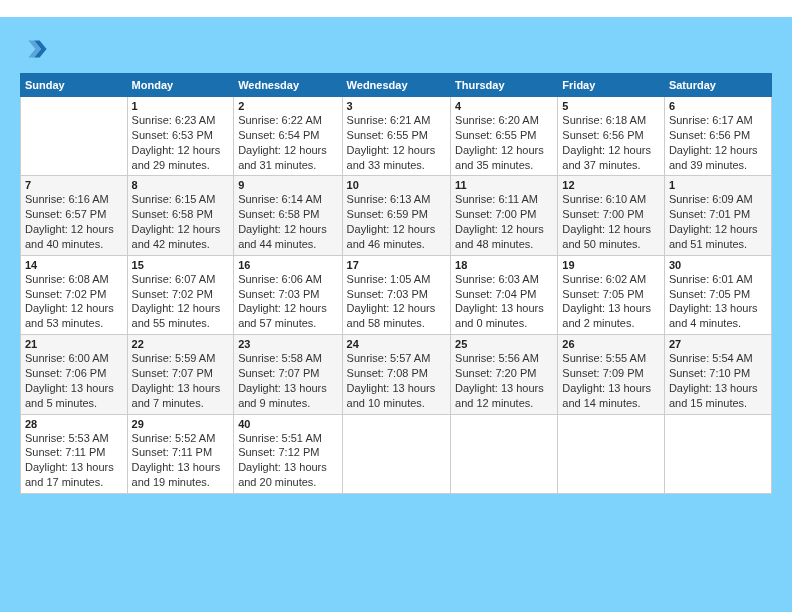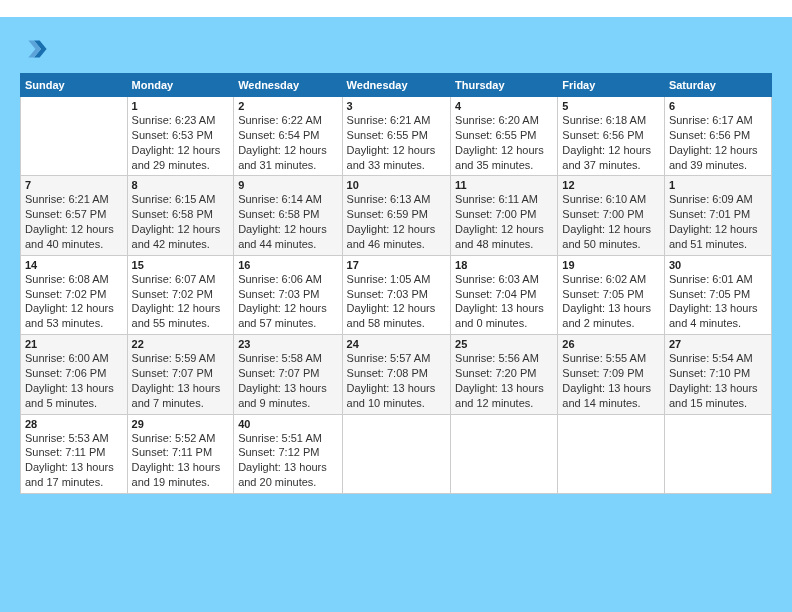--- a/index.html
+++ b/index.html
@@ -176,21 +176,21 @@
             <span class="day-number">6</span>
             <div class="day-info">Sunrise: 6:17 AM
 Sunset: 6:56 PM
 Daylight: 12 hours
 and 39 minutes.</div>
           </td>
         </tr>
         <tr>
           <td>
             <span class="day-number">7</span>
-            <div class="day-info">Sunrise: 6:21 AM
+            <div class="day-info">Sunrise: 6:16 AM
 Sunset: 6:57 PM
 Daylight: 12 hours
 and 40 minutes.</div>
           </td>
           <td>
             <span class="day-number">8</span>
             <div class="day-info">Sunrise: 6:15 AM
 Sunset: 6:58 PM
 Daylight: 12 hours
 and 42 minutes.</div>

